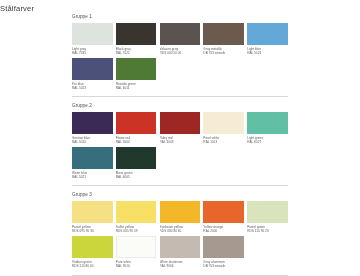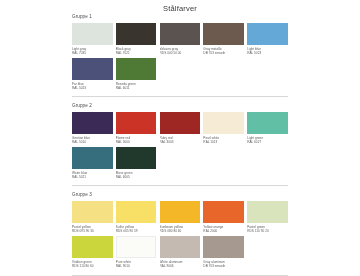--- a/index.html
+++ b/index.html
@@ -14,21 +14,20 @@
     overflow: hidden;
   }
   .page {
     position: relative;
     width: 360px;
     height: 276px;
     background: #ffffff;
     box-sizing: border-box;
   }
   .doc-title {
-    text-align: center;
     font-size: 7.5px;
     color: #3a3a3a;
     letter-spacing: 0.2px;
     padding-top: 4px;
     padding-bottom: 2px;
     font-weight: 400;
   }
   .content {
     position: absolute;
     left: 72px;

